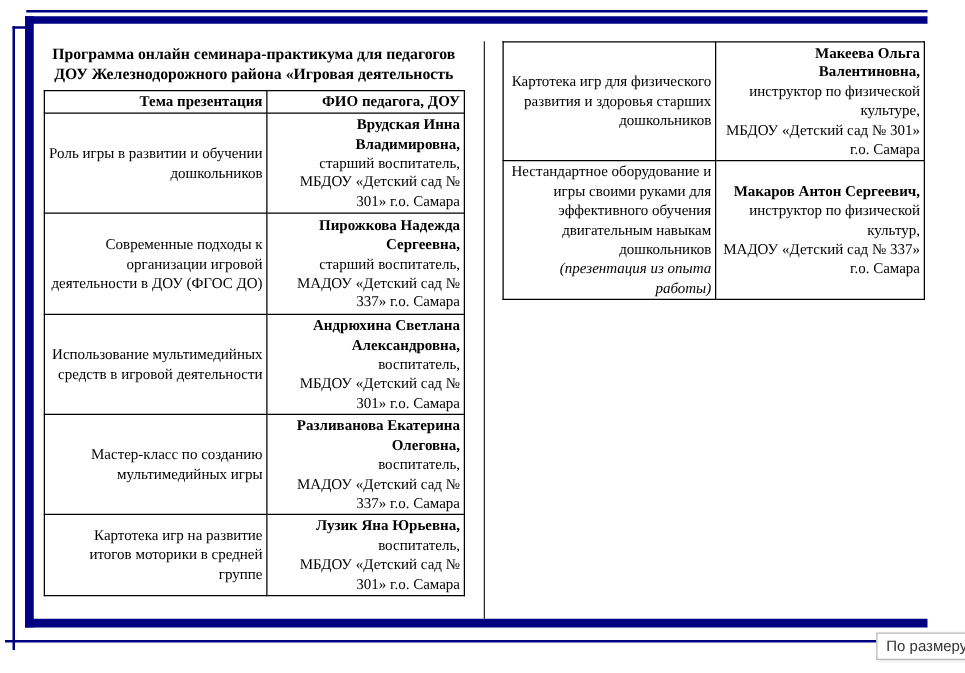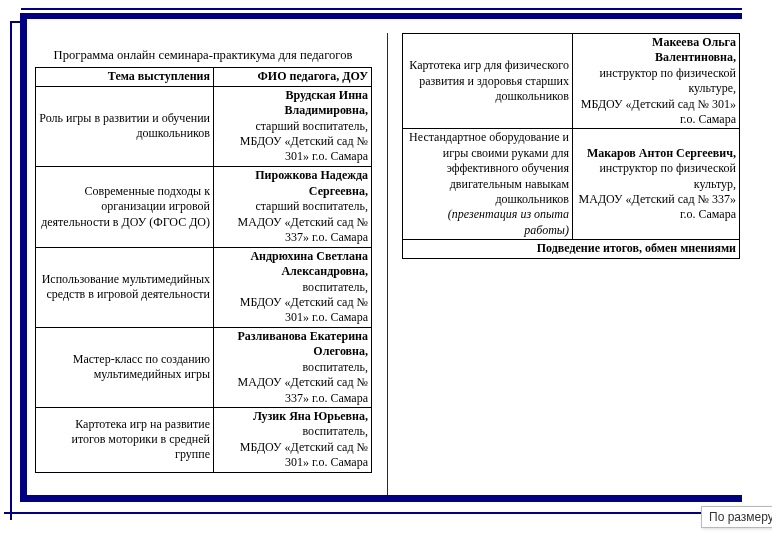--- a/index.html
+++ b/index.html
@@ -14,21 +14,21 @@
   .border-thick{
     position:absolute;left:20px;top:13px;width:722px;height:489px;
     border-top:6px solid #000080;border-left:7px solid #000080;border-bottom:7px solid #000080;
     box-sizing:border-box;
   }
   
   .col-left{position:absolute;left:35px;top:33px;width:336px;}
   .col-right{position:absolute;left:402px;top:33px;width:337px;}
   .col-divider{position:absolute;left:387px;top:33px;width:1px;height:462px;background:#2b2b2b;}
   
-  .doc-title{font-weight:normal;text-align:center;font-size:12.6px;line-height:16.4px;margin:14px 0 4px 0;}
+  .doc-title{font-weight:bold;text-align:center;font-size:12.6px;line-height:16.4px;margin:2px 0 4px 0;}
   
   table.prog{border-collapse:collapse;width:100%;table-layout:fixed;}
   table.prog td,table.prog th{
     border:1px solid #000;text-align:right;vertical-align:middle;
     font-size:12px;line-height:15.4px;padding:1px 3px;box-sizing:border-box;
   }
   table.prog th{font-weight:bold;height:18px;}
   .b{font-weight:bold;}
   .it{font-style:italic;}
   .footer-cell{font-weight:bold;height:16px;}
@@ -48,30 +48,31 @@
 
 <div class="thin-line" style="left:21px;top:8px;width:721px;height:2px;"></div>
 <div class="thin-line" style="left:10px;top:21px;width:2px;height:499px;"></div>
 <div class="thin-line" style="left:10px;top:21px;width:11px;height:2px;"></div>
 <div class="thin-line" style="left:4px;top:512px;width:738px;height:2px;"></div>
 <div class="border-thick"></div>
 
 <div class="col-left">
   <div class="doc-title">
     <div>Программа онлайн семинара-практикума для педагогов</div>
+    <div>ДОУ Железнодорожного района «Игровая деятельность</div>
   </div>
 
   <table class="prog">
     <colgroup>
         <col class="c-topic-l">
         <col class="c-person-l">
       </colgroup>
     <tbody>
         <tr>
-      <th>Тема выступления</th>
+      <th>Тема презентация</th>
       <th>ФИО педагога, ДОУ</th>
     </tr>
     <tr style="height:79px;">
       <td>Роль игры в развитии и обучении дошкольников</td>
       <td>
         <div class="b">Врудская Инна Владимировна,</div>
         <div>старший воспитатель,</div>
         <div>МБДОУ «Детский сад № 301» г.о. Самара</div>
       </td>
     </tr>
@@ -132,20 +133,17 @@
       <td>
         <div>Нестандартное оборудование и игры своими руками для эффективного обучения двигательным навыкам дошкольников</div>
         <div class="it">(презентация из опыта работы)</div>
       </td>
       <td>
         <div class="b">Макаров Антон Сергеевич,</div>
         <div>инструктор по физической культур,</div>
         <div>МАДОУ «Детский сад № 337» г.о. Самара</div>
       </td>
     </tr>
-    <tr>
-      <td colspan="2" class="footer-cell">Подведение итогов, обмен мнениями</td>
-    </tr>
   </tbody>
     </table>
 </div>
 
 <div class="tooltip">По размеру</div>
 
 </body></html>

